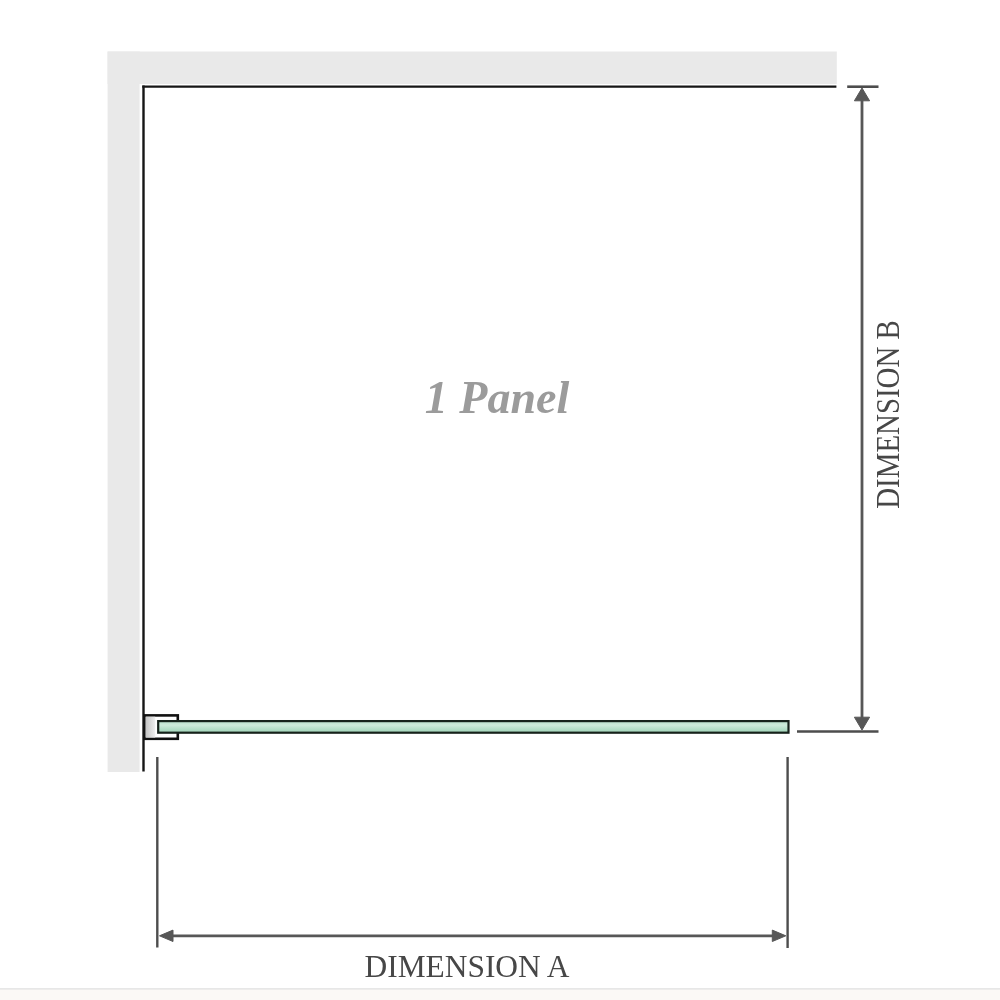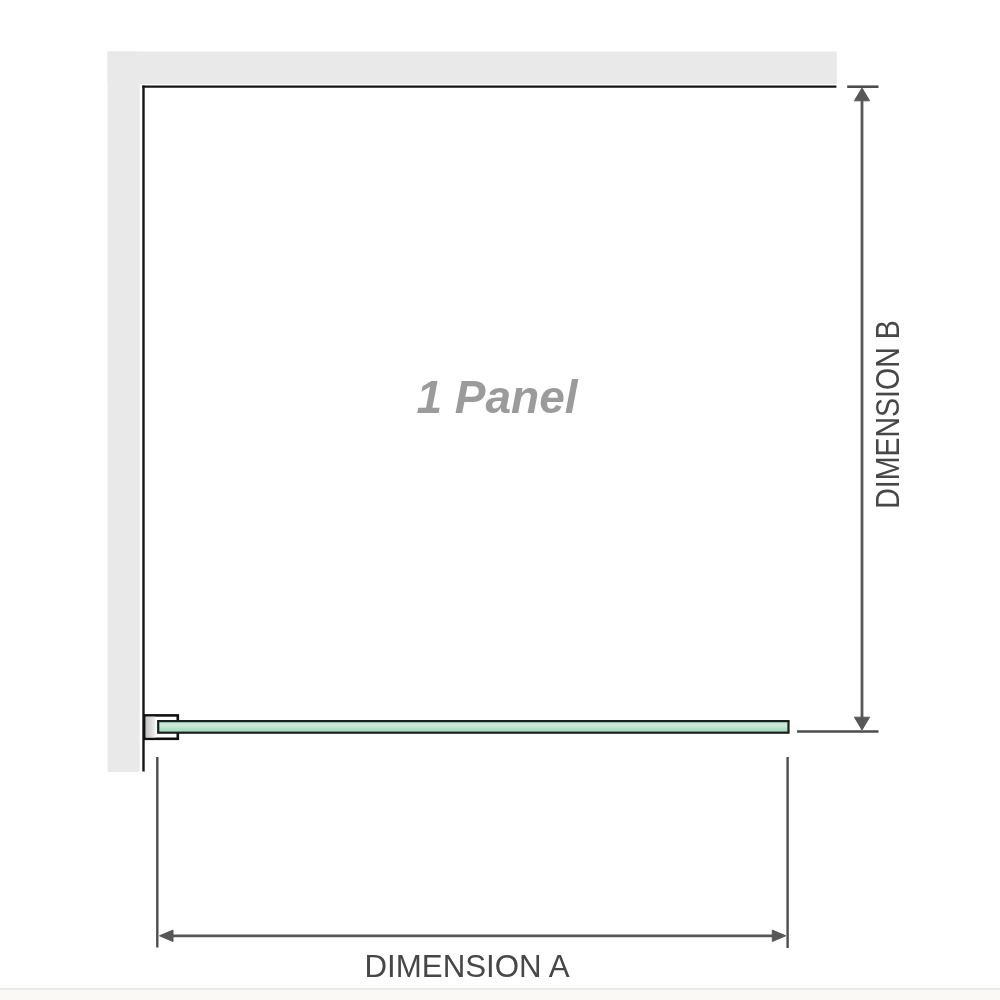--- a/index.html
+++ b/index.html
@@ -1,17 +1,17 @@
 <!DOCTYPE html>
 <html><head>
 <meta charset="utf-8">
 <style>
   html,body{margin:0;padding:0;background:#ffffff;}
   .page{position:relative;width:1000px;height:1000px;overflow:hidden;
-        font-family:Liberation Sans, sans-serif;}
+        font-family:Liberation Serif, serif;}
   svg{position:absolute;left:0;top:0;}
 </style>
 </head>
 <body>
 <div class="page">
 <svg width="1000" height="1000" viewBox="0 0 1000 1000">
   <defs>
     <linearGradient id="gGlass" x1="0" y1="0" x2="0" y2="1">
       <stop offset="0" stop-color="#b7dfca"></stop>
       <stop offset="0.35" stop-color="#cdeada"></stop>

